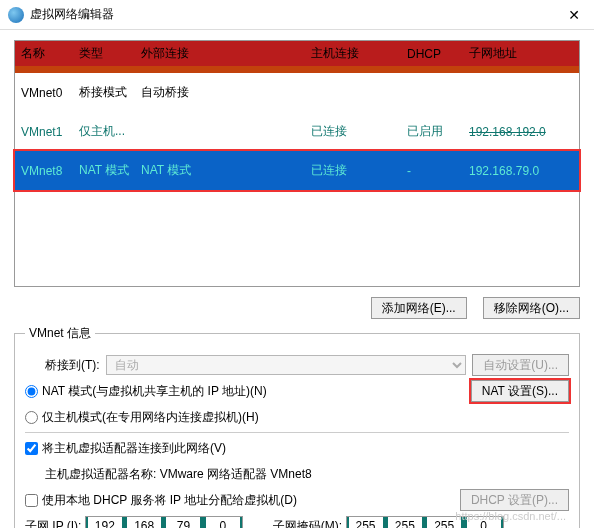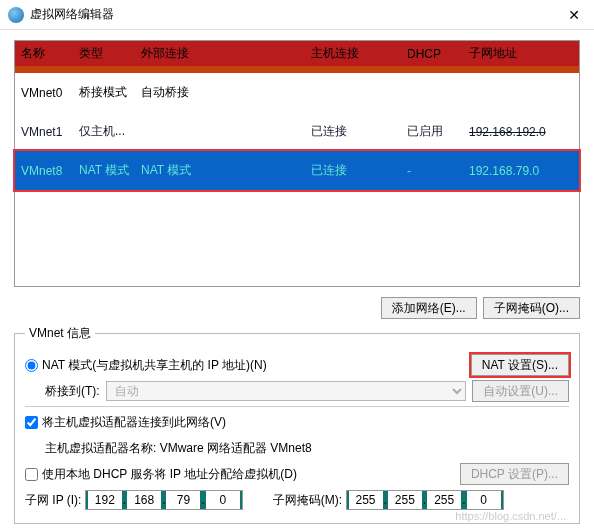--- a/index.html
+++ b/index.html
@@ -7,25 +7,25 @@
 .titlebar{height:30px;display:flex;align-items:center;padding:13px 8px;border-bottom:1px solid #ddd}
 .tb-icon{width:16px;height:16px;border-radius:50%;background:radial-gradient(circle at 35% 35%,#7ec8f0,#1a6fb8);margin-right:6px}
 .titlebar .title{flex:1}
 .close{font-size:14px;padding:2px 6px;cursor:default}
 .content{padding:10px 14px 8px 14px}
 .tbl-wrap{border:1px solid #999}
 .tbl{width:100%;border-collapse:collapse;table-layout:fixed}
 .tbl th{text-align:left;font-weight:400;padding:4px 6px;border-bottom:7px solid #c2410c;background:#b91c1c}
 .tbl td{padding:11px 6px;white-space:nowrap;overflow:hidden}
 .tbl tr.sel td{background:#0a63c7;color:#5eead4}
-.tbl tr.dim td{color:#0f172a}
+.tbl tr.dim td{color:#0f766e}
 .strike{text-decoration:line-through;color:#999}
 .tbl-spacer{height:96px}
 .red-box{outline:2px solid #e33;outline-offset:0}
-.btnrow{display:flex;justify-content:flex-end;gap:6px;margin:10px 0 6px 0}
+.btnrow{display:flex;justify-content:flex-end;gap:16px;margin:10px 0 6px 0}
 button{padding:2px 10px;height:22px;background:#efefef;border:1px solid #999;cursor:default}
 button:disabled{color:#9a9a9a}
 fieldset{border:1px solid #bbb;padding:8px 10px 8px 10px;margin:0}
 legend{padding:0 4px}
 .row{display:flex;align-items:center;margin:4px 0;min-height:22px}
 .row label{display:flex;align-items:center}
 .indent{margin-left:20px}
 .flex1{flex:1}
 select,input[type=text]{height:20px;border:1px solid #999;padding:0 4px;background:#fff}
 select:disabled,input:disabled{background:#f2f2f2;color:#888}
@@ -91,41 +91,47 @@
             <td>-</td>
             <td>192.168.79.0</td>
           </tr>
         </tbody>
     </table>
     <div class="tbl-spacer"></div>
   </div>
 
   <div class="btnrow">
     <button>添加网络(E)...</button>
-    <button>子网掩码(O)...</button>
+    <button>移除网络(O)...</button>
   </div>
 
   <fieldset>
     <legend>VMnet 信息</legend>
+
+    <div class="row indent">
+      <span>桥接到(T):</span>
+      <select disabled="" class="flex1" style="margin:0 6px"><option>自动</option></select>
+      <button disabled="">自动设置(U)...</button>
+    </div>
 
     <div class="row">
       <label>
           <input type="radio" name="mode" checked="" style=""> 
           <span>NAT 模式(与虚拟机共享主机的 IP 地址)(N)</span>
         </label>
       <div class="flex1"></div>
       <button class="red-box">NAT 设置(S)...</button>
     </div>
 
-    <div class="row indent">
-      <span>桥接到(T):</span>
-      <select disabled="" class="flex1" style="margin:0 6px"><option>自动</option></select>
-      <button disabled="">自动设置(U)...</button>
-    </div>
-
+    <div class="row">
+        <label>
+          <input type="radio" name="mode" style=""> 
+          <span>仅主机模式(在专用网络内连接虚拟机)(H)</span>
+        </label>
+      </div>
 
     <div class="sep"></div>
 
     <div class="row">
         <label>
           <input type="checkbox" checked="" style=""> 
           <span>将主机虚拟适配器连接到此网络(V)</span>
         </label>
       </div>
     <div class="row indent"><span>主机虚拟适配器名称:</span>&nbsp;<span>VMware 网络适配器 VMnet8</span></div>

